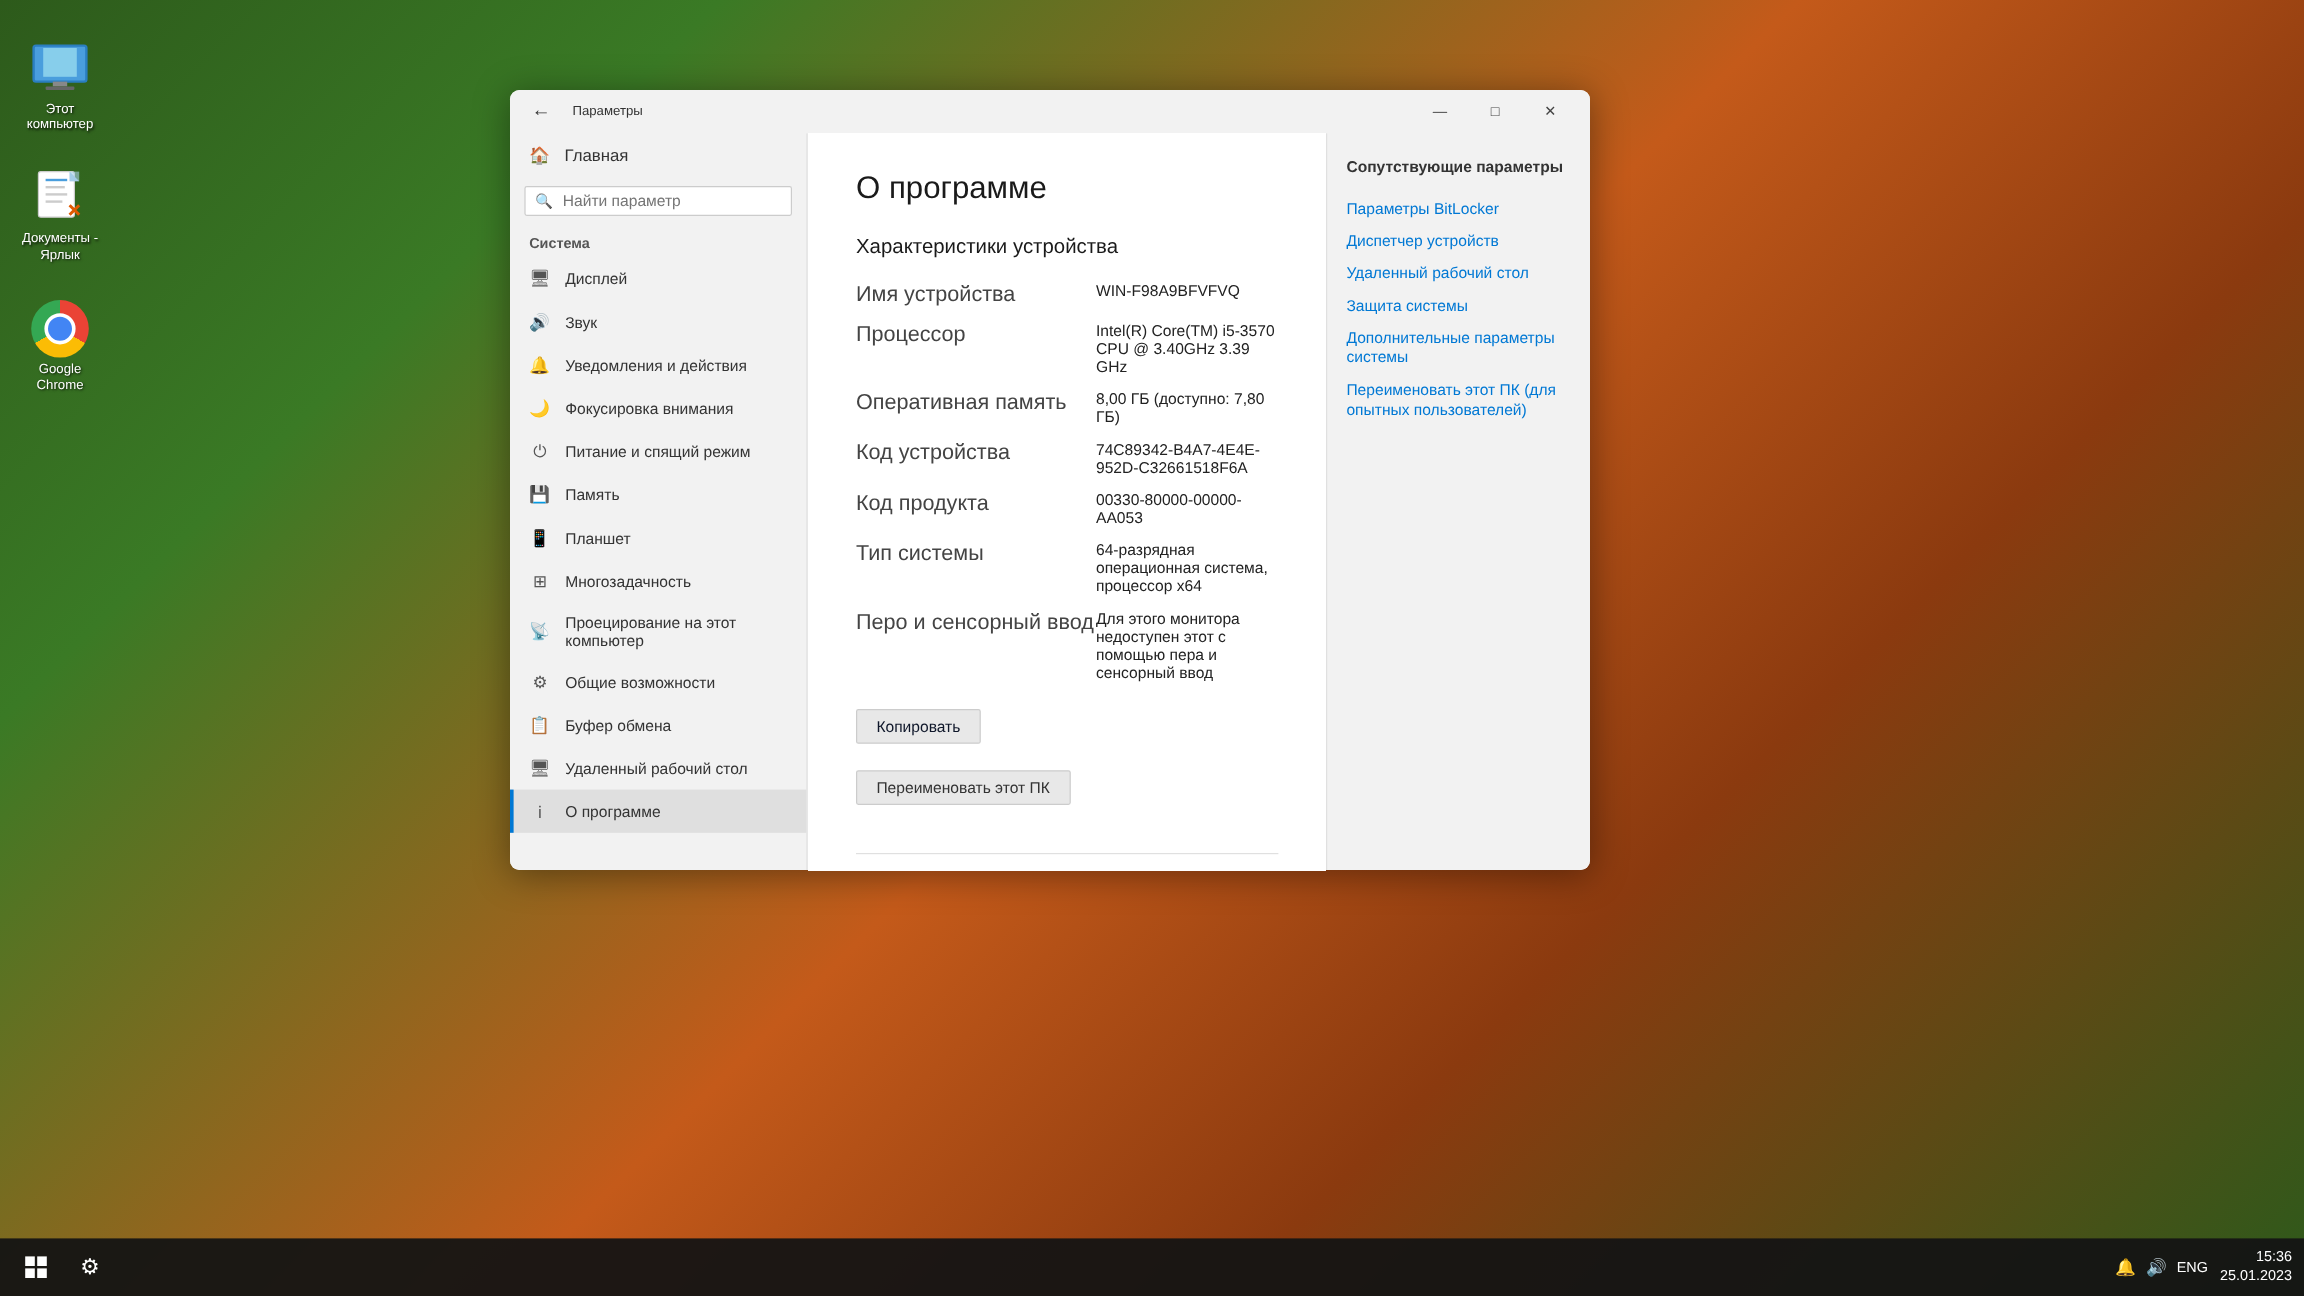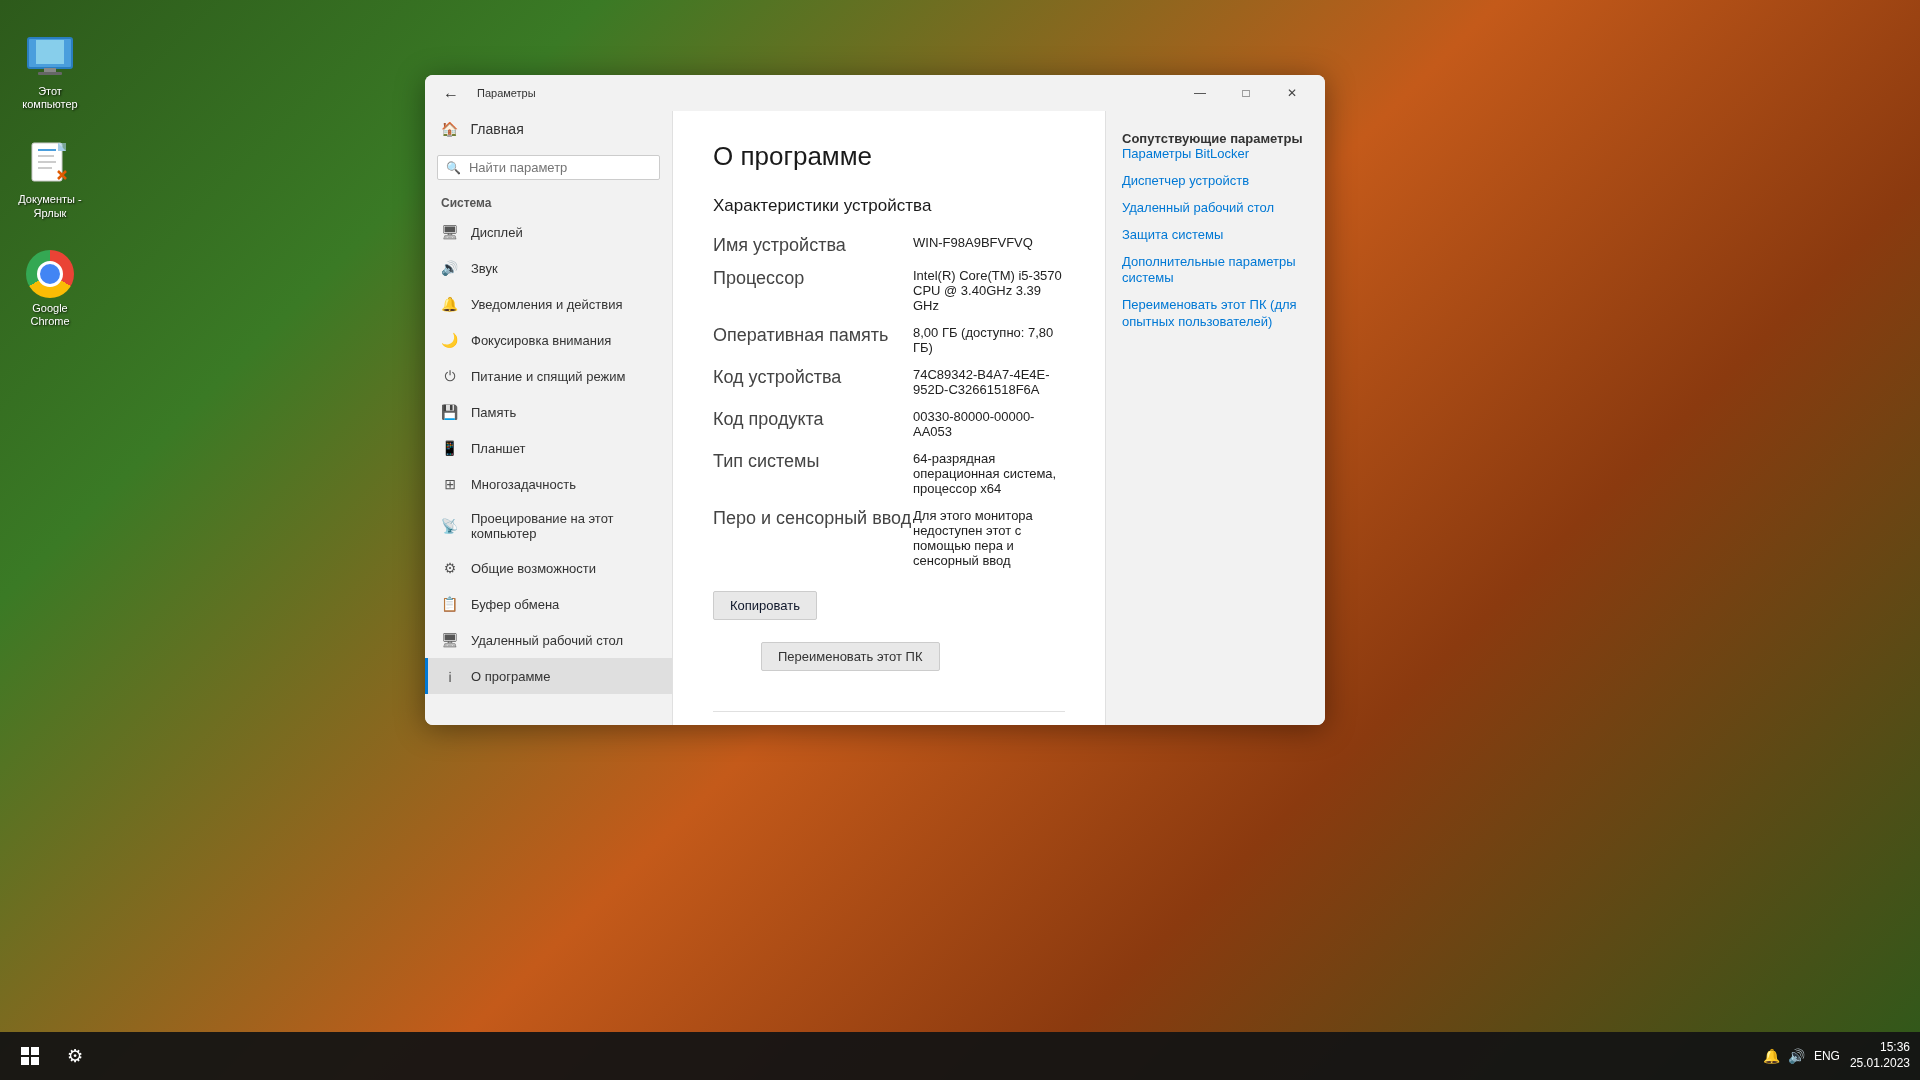--- a/index.html
+++ b/index.html
@@ -339,21 +339,20 @@
       display: inline-flex;
       align-items: center;
       padding: 6px 16px;
       background: #e8e8e8;
       border: 1px solid #ccc;
       border-radius: 2px;
       cursor: pointer;
       font-size: 13px;
       color: #333;
       margin-bottom: 24px;
-      margin-left: 48px;
     }
 
     .divider {
       height: 1px;
       background: #e0e0e0;
       margin-bottom: 20px;
     }
 
     
     .right-panel {
@@ -361,21 +360,21 @@
       background: #f2f2f2;
       padding: 20px 16px;
       flex-shrink: 0;
       border-left: 1px solid #e0e0e0;
     }
 
     .related-title {
       font-size: 13px;
       font-weight: 600;
       color: #333;
-      margin-bottom: 0;
+      margin-bottom: 20px;
     }
 
     .related-link {
       display: block;
       font-size: 13px;
       color: #0078d4;
       cursor: pointer;
       margin-bottom: 10px;
       line-height: 1.3;
     }

